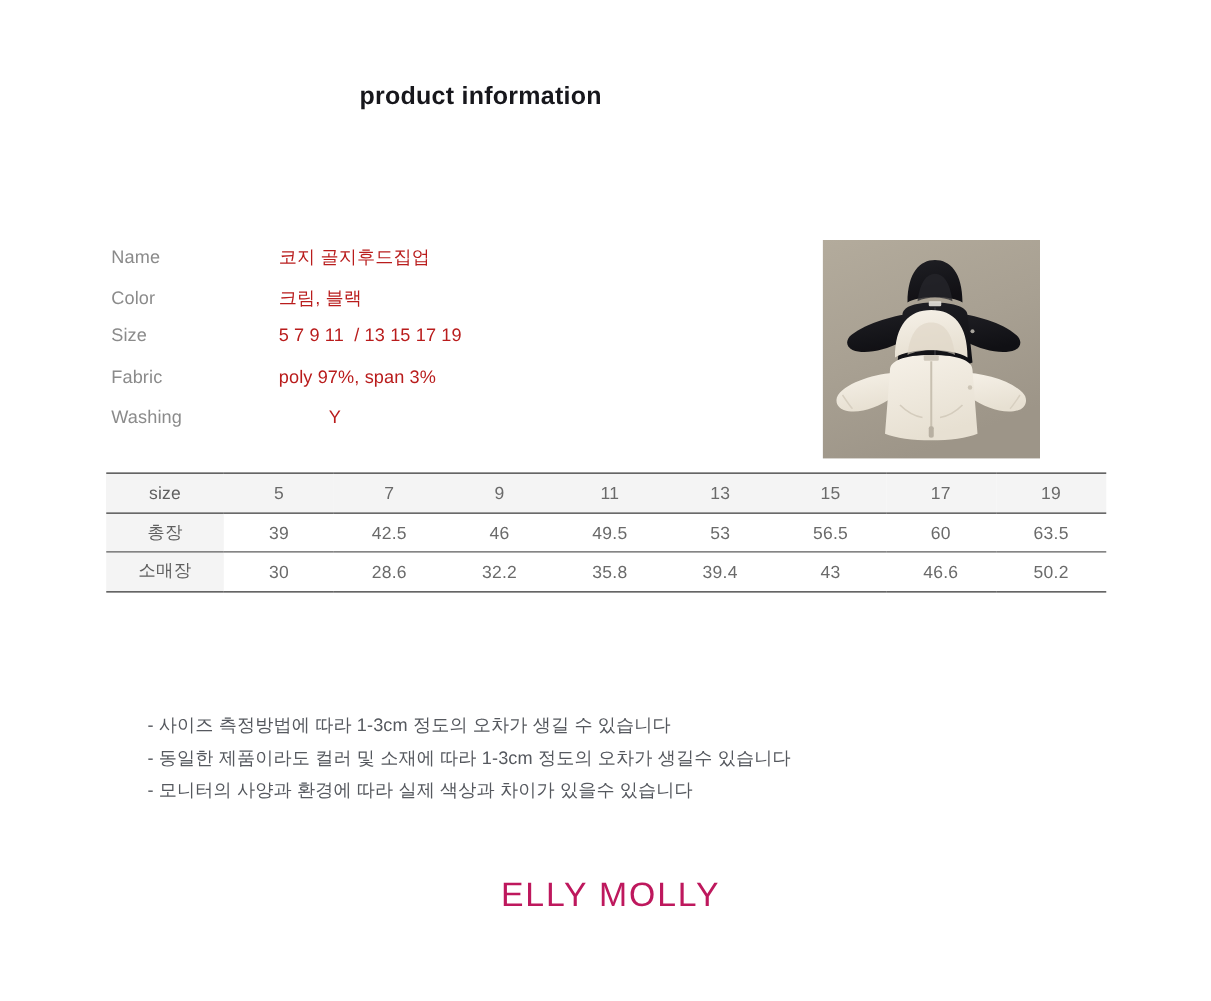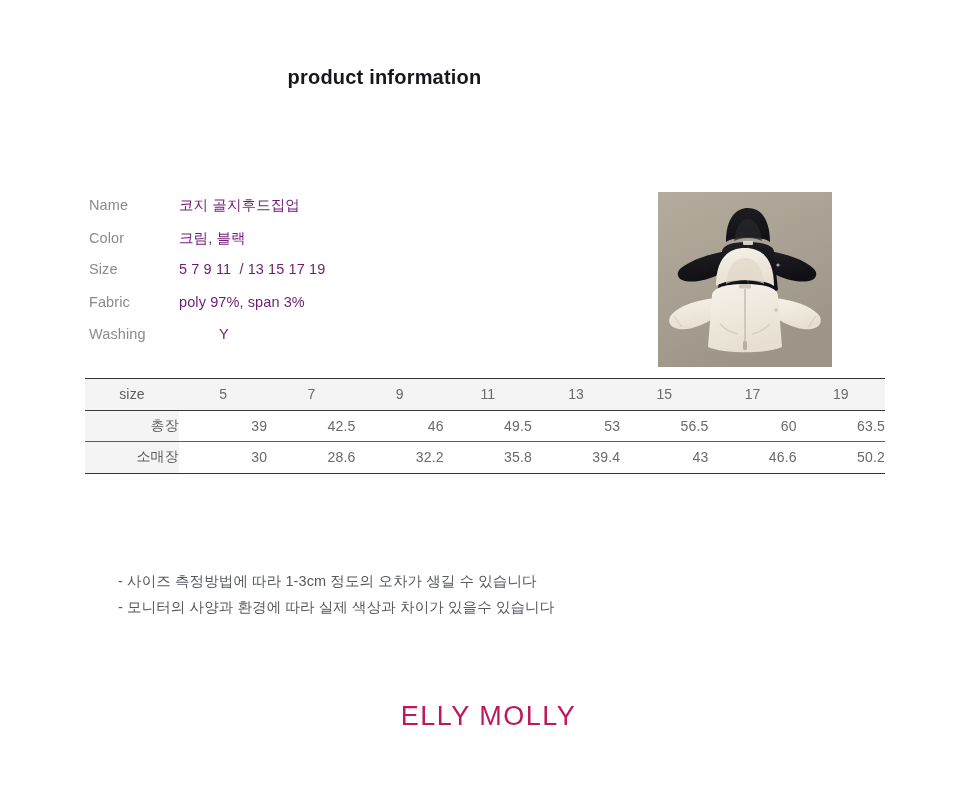--- a/index.html
+++ b/index.html
@@ -34,31 +34,32 @@
   .info-block {
     position: absolute;
     top: 196px;
     left: 89px;
     width: 520px;
   }
   .info-row {
     display: flex;
     align-items: baseline;
     height: 32.5px;
+    gap: 44px;
   }
   .info-label {
     width: 90px;
     flex: 0 0 90px;
     font-size: 14.5px;
     color: #8b8b8b;
     letter-spacing: .1px;
   }
   .info-value {
     font-size: 14.5px;
-    color: #701a75;
+    color: #b91c1c;
     letter-spacing: .1px;
     white-space: pre;
   }
   .info-value.indent {
     padding-left: 40px;
   }
 
   
   .product-photo {
     position: absolute;
@@ -95,21 +96,20 @@
   table.size-table thead tr {
     background: #f4f4f4;
   }
   table.size-table thead th {
     border-top: 1.6px solid #333333;
     border-bottom: 1.2px solid #3a3a3a;
     color: #6a6a6a;
   }
   table.size-table tbody tr td {
     border-bottom: 1px solid #5d5d5d;
-    text-align: right;
   }
   table.size-table tbody tr:last-child td {
     border-bottom: 1.4px solid #333333;
   }
   table.size-table .row-label {
     background: #f4f4f4;
     color: #5f5f5f;
   }
 
   
@@ -278,16 +278,17 @@
         <td>43</td>
         <td>46.6</td>
         <td>50.2</td>
       </tr>
     </tbody>
   </table>
 </div>
 
 <div class="notes">
   <div class="note-line">- 사이즈 측정방법에 따라 1-3cm 정도의 오차가 생길 수 있습니다</div>
+  <div class="note-line">- 동일한 제품이라도 컬러 및 소재에 따라 1-3cm 정도의 오차가 생길수 있습니다</div>
   <div class="note-line">- 모니터의 사양과 환경에 따라 실제 색상과 차이가 있을수 있습니다</div>
 </div>
 
 <div class="brand">ELLY MOLLY</div>
 
 </body></html>

